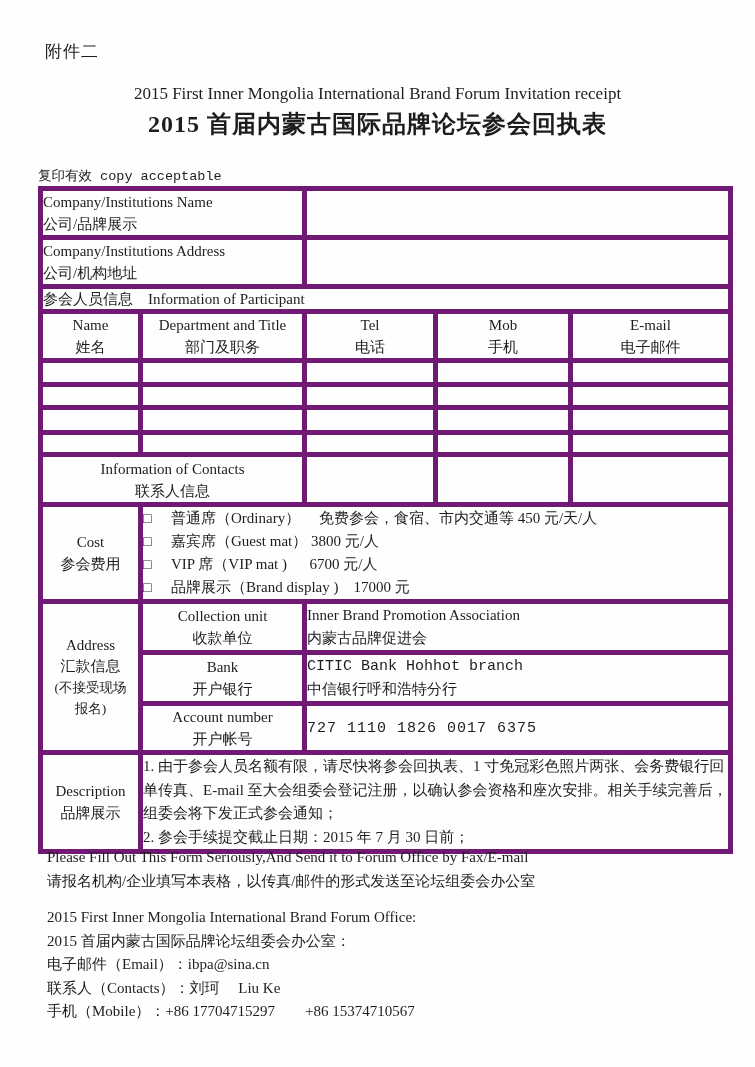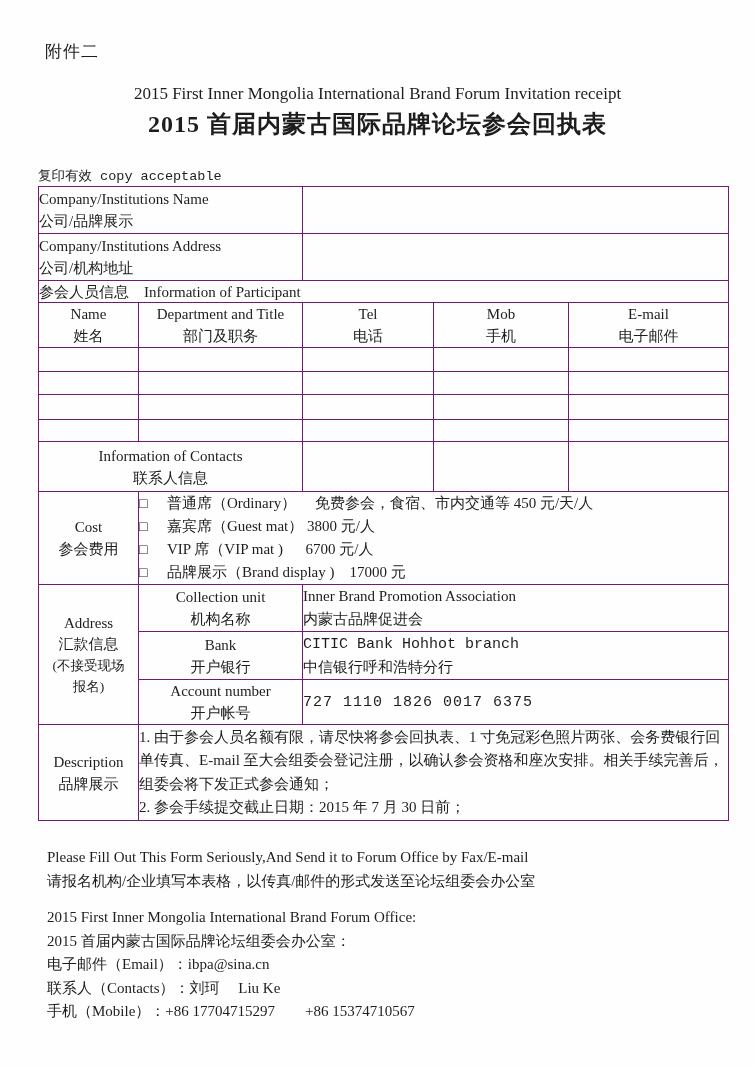--- a/index.html
+++ b/index.html
@@ -17,21 +17,21 @@
   .copy-note{
     position:absolute;top:160px;left:38px;width:652px;text-align:left;
     font-size:13.5px;font-family:"Liberation Mono","DejaVu Sans Mono",monospace;margin-top:7px;
   }
 
   table.form{
     position:absolute;top:186px;left:38px;width:690px;
     border-collapse:collapse;table-layout:fixed;
   }
   table.form td{
-    border:1px solid #701a75;padding:0;font-size:15px;vertical-align:middle;
+    border:5px solid #701a75;padding:0;font-size:15px;vertical-align:middle;
     overflow:hidden;
   }
   .pl{padding-left:10px;}
   .c{text-align:center;}
   .two-line{line-height:22px;}
   .sec-title{font-size:14.5px;padding-left:8px;line-height:20px;}
   .opt-block{padding:2px 0 2px 10px;}
   .opt-line{line-height:22px;white-space:pre-wrap;display:flex;align-items:baseline;}
   .cb{width:13px;display:inline-block;margin-right:15px;font-size:14px;}
   .opt-text{white-space:pre-wrap;}
@@ -172,21 +172,21 @@
 
   <tr style="height:47px">
     <td rowspan="3" class="c pay-label">
       <div>Address</div>
       <div>汇款信息</div>
       <div class="pay-note">(不接受现场</div>
       <div class="pay-note">报名)</div>
     </td>
     <td class="c two-line">
       <div>Collection unit</div>
-      <div>机构名称</div>
+      <div>收款单位</div>
     </td>
     <td colspan="3" class="pay-value">
       <div>Inner Brand Promotion Association</div>
       <div>内蒙古品牌促进会</div>
     </td>
   </tr>
 
   <tr style="height:48px">
     <td class="c two-line">
       <div>Bank</div>

